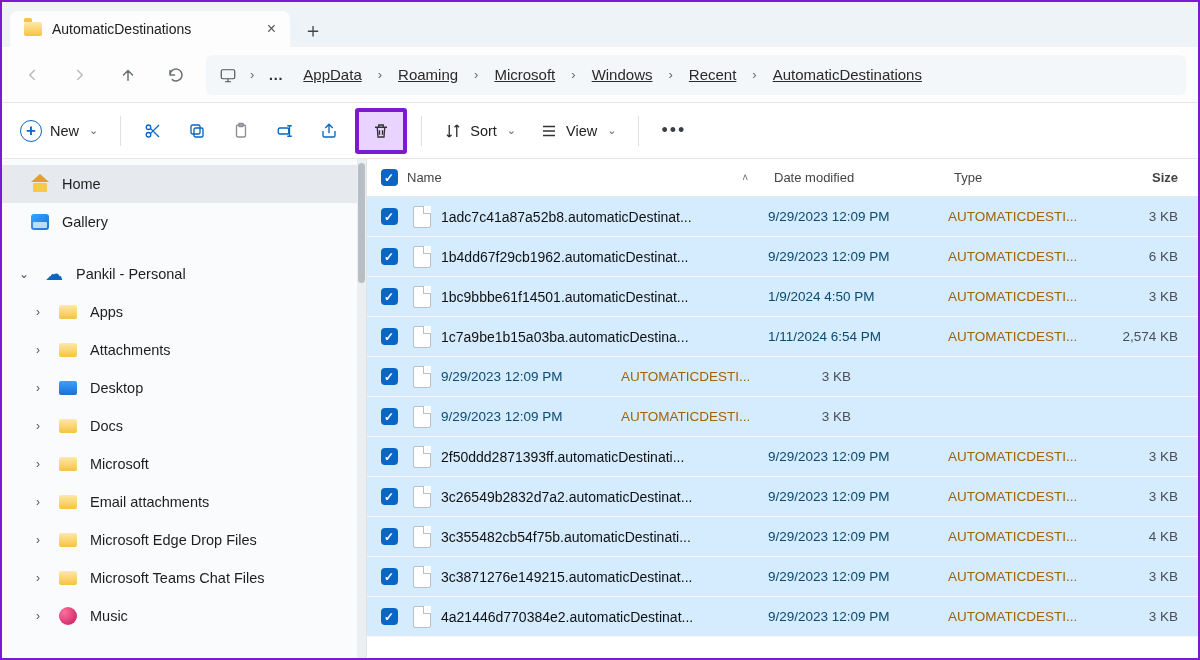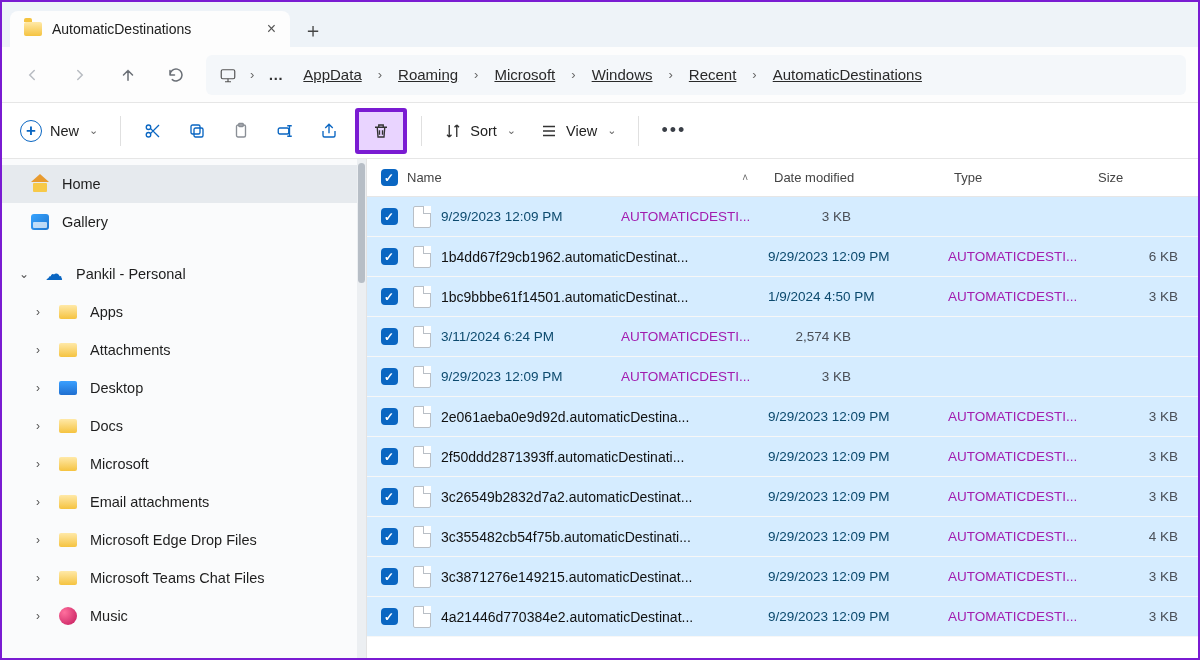--- a/index.html
+++ b/index.html
@@ -172,21 +172,21 @@
       display:flex; align-items:center;
       height:38px;
       border-bottom:1px solid #e6e6e6;
       font-size:13px; color:#444;
       padding-left:8px;
     }
     .col-check { width:28px; display:flex;justify-content:center;}
     .col-name { flex:1; display:flex; align-items:center; gap:12px; padding-left:4px;}
     .col-date { width:180px; padding-left:6px;}
     .col-type { width:150px; padding-left:6px;}
-    .col-size { width:100px; text-align:left; padding-right:20px;}
+    .col-size { width:100px; text-align:right; padding-right:20px;font-weight:bold;}
     .sort-caret { color:#666; font-size:10px; margin-left:auto; margin-right:20px; }
 
     .fp-body { flex:1; overflow-y:auto; }
     .row {
       display:flex; align-items:center;
       height:40px;
       padding-left:8px;
       border-bottom:1px solid #f7f7f7;
     }
     .row.sel { background:#d5ecff; }
@@ -195,21 +195,21 @@
       width:17px;height:17px;border-radius:4px;background:#0a66c2;
       display:flex;align-items:center;justify-content:center;color:#fff;font-size:12px;font-weight:700;
     }
     .row .file-ico {
       width:18px;height:22px;background:#fff;border:1.2px solid #b9bfc6;border-radius:2px;
       margin:0 10px 0 10px; position:relative;
     }
     .row .file-ico::after{content:"";position:absolute;top:-1px;right:-1px;width:7px;height:7px;background:#fff;border-left:1.2px solid #b9bfc6;border-bottom:1.2px solid #b9bfc6;}
     .row .name { flex:1; overflow:hidden; text-overflow:ellipsis; white-space:nowrap; color:#111; font-size:14px;}
     .row .date { width:180px; color:#0c4a6e; font-size:13.5px;}
-    .row .type { width:150px; color:#a21caf; font-size:13.5px; overflow:hidden;text-overflow:ellipsis;white-space:nowrap;}
+    .row .type { width:150px; color:#a16207; font-size:13.5px; overflow:hidden;text-overflow:ellipsis;white-space:nowrap;}
     .row .size { width:100px; text-align:right; padding-right:20px; color:#4a4f57; font-size:13.5px;}
 
     .cb-header {
       width:17px;height:17px;border-radius:4px;background:#0a66c2;
       display:flex;align-items:center;justify-content:center;color:#fff;font-size:12px;font-weight:700;
     }
 
     .home-icon { position:relative; width:18px;height:16px;}
     .home-icon::before{content:"";position:absolute;bottom:0;left:2px;width:14px;height:9px;background:#f7c948;border-radius:1px;}
     .home-icon::after{content:"";position:absolute;top:-2px;left:0;width:0;height:0;border-left:9px solid transparent;border-right:9px solid transparent;border-bottom:8px solid #e89b2f;}
@@ -435,20 +435,21 @@
       <div class="col-size">Size</div>
     </div>
 
     <div class="fp-body">
 
       <div class="row sel">
         <div class="col-check">
             <span class="cb">✓</span>
           </div>
         <span class="file-ico"></span>
+        <span class="name">1adc7c41a87a52b8.automaticDestinat...</span>
         <span class="date">9/29/2023 12:09 PM</span>
         <span class="type">AUTOMATICDESTI...</span>
         <span class="size">3 KB</span>
       </div>
       <div class="row sel">
         <div class="col-check">
             <span class="cb">✓</span>
           </div>
         <span class="file-ico"></span>
         <span class="name">1b4dd67f29cb1962.automaticDestinat...</span>
@@ -464,39 +465,39 @@
         <span class="name">1bc9bbbe61f14501.automaticDestinat...</span>
         <span class="date">1/9/2024 4:50 PM</span>
         <span class="type">AUTOMATICDESTI...</span>
         <span class="size">3 KB</span>
       </div>
       <div class="row sel">
         <div class="col-check">
             <span class="cb">✓</span>
           </div>
         <span class="file-ico"></span>
-        <span class="date">3/11/2024 6:24 PM</span>
+        <span class="name">1c7a9be1b15a03ba.automaticDestina...</span>
+        <span class="date">1/11/2024 6:54 PM</span>
         <span class="type">AUTOMATICDESTI...</span>
         <span class="size">2,574 KB</span>
       </div>
       <div class="row sel">
         <div class="col-check">
             <span class="cb">✓</span>
           </div>
         <span class="file-ico"></span>
         <span class="date">9/29/2023 12:09 PM</span>
         <span class="type">AUTOMATICDESTI...</span>
         <span class="size">3 KB</span>
       </div>
       <div class="row sel">
         <div class="col-check">
             <span class="cb">✓</span>
           </div>
         <span class="file-ico"></span>
-        <span class="name">2e061aeba0e9d92d.automaticDestina...</span>
         <span class="date">9/29/2023 12:09 PM</span>
         <span class="type">AUTOMATICDESTI...</span>
         <span class="size">3 KB</span>
       </div>
       <div class="row sel">
         <div class="col-check">
             <span class="cb">✓</span>
           </div>
         <span class="file-ico"></span>
         <span class="name">2f50ddd2871393ff.automaticDestinati...</span>

